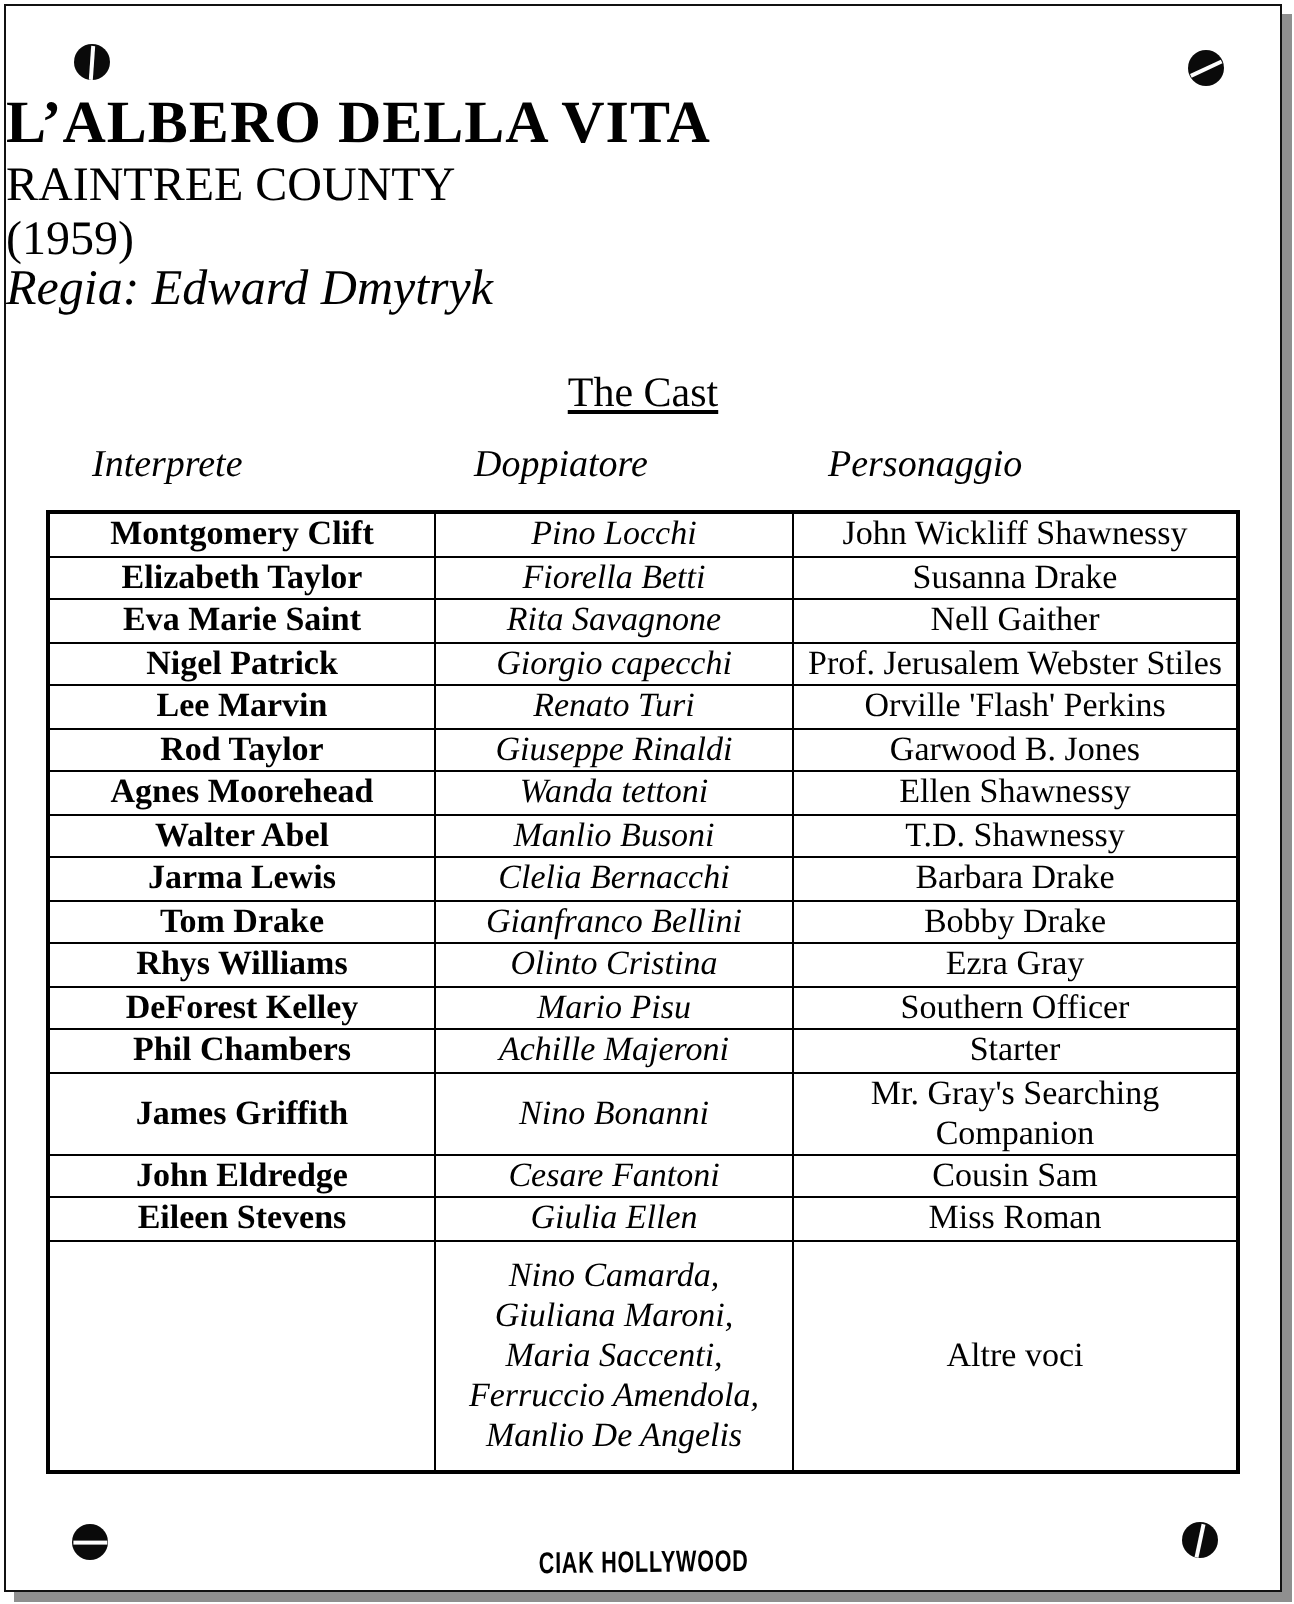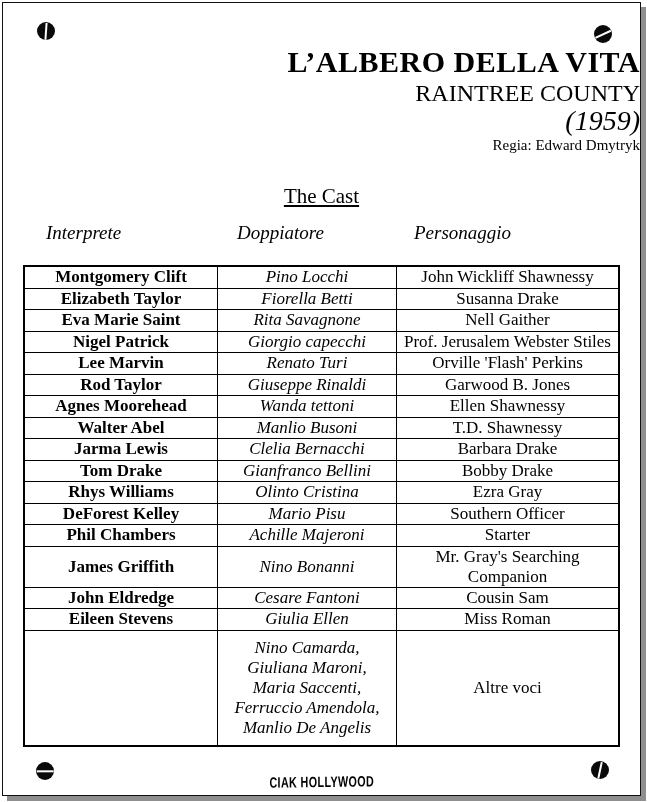--- a/index.html
+++ b/index.html
@@ -43,40 +43,40 @@
   }
   .screw-tl { left: 34px; top: 19px; }
   .screw-tl .slot { transform: rotate(4deg); }
   .screw-tr { left: 591px; top: 22px; }
   .screw-tr .slot { transform: rotate(65deg); }
   .screw-bl { left: 33px; top: 759px; }
   .screw-bl .slot { transform: rotate(90deg); }
   .screw-br { left: 588px; top: 758px; }
   .screw-br .slot { transform: rotate(12deg); }
 
-  .title-block { text-align: right; }
+  .title-block { text-align: left; }
   .film-title {
     margin-top: 42px;
     font-size: 30px;
     font-weight: bold;
     line-height: 34px;
     letter-spacing: 0.5px;
   }
   .film-original-title {
     font-size: 24px;
     line-height: 28px;
   }
   .film-year {
-    font-size: 28px;
+    font-size: 24px;
     line-height: 27px;
+  }
+  .film-director {
+    font-size: 25px;
+    line-height: 22px;
     font-style: italic;
-  }
-  .film-director {
-    font-size: 15px;
-    line-height: 22px;
   }
   .cast-heading {
     margin-top: 27px;
     text-align: center;
     font-size: 21px;
     text-decoration: underline;
     line-height: 26px;
   }
   .col-headers {
     display: flex;
@@ -87,21 +87,21 @@
     font-size: 19px;
     line-height: 24px;
   }
   .col-headers .col-h { text-align: left; }
   .col-h.c1 { width: 191px; }
   .col-h.c2 { width: 177px; }
   .col-h.c3 { width: 223px; }
 
   table.cast-table {
     border-collapse: collapse;
-    margin: 20px auto 0 auto;
+    margin: 10px auto 0 auto;
     width: 591px;
     table-layout: fixed;
     border: 2px solid #000;
   }
   table.cast-table td {
     border: 1.5px solid #000;
     text-align: center;
     vertical-align: middle;
     padding: 0 3px;
     font-size: 17px;

